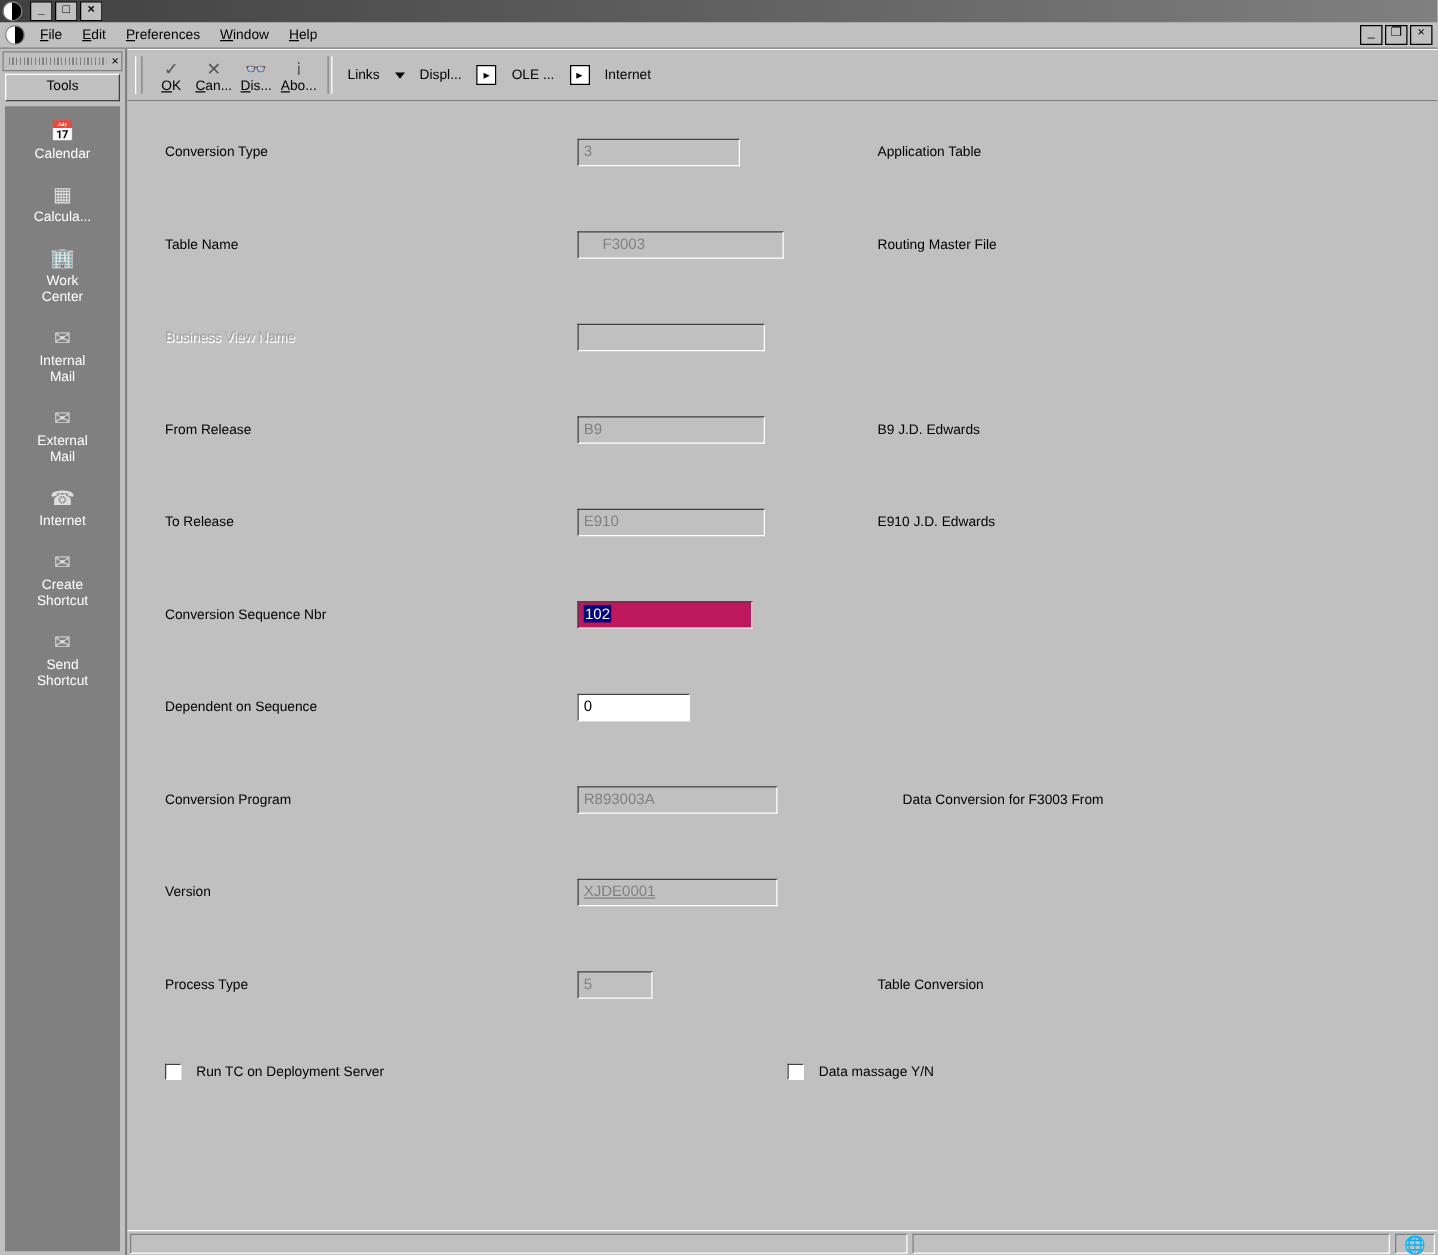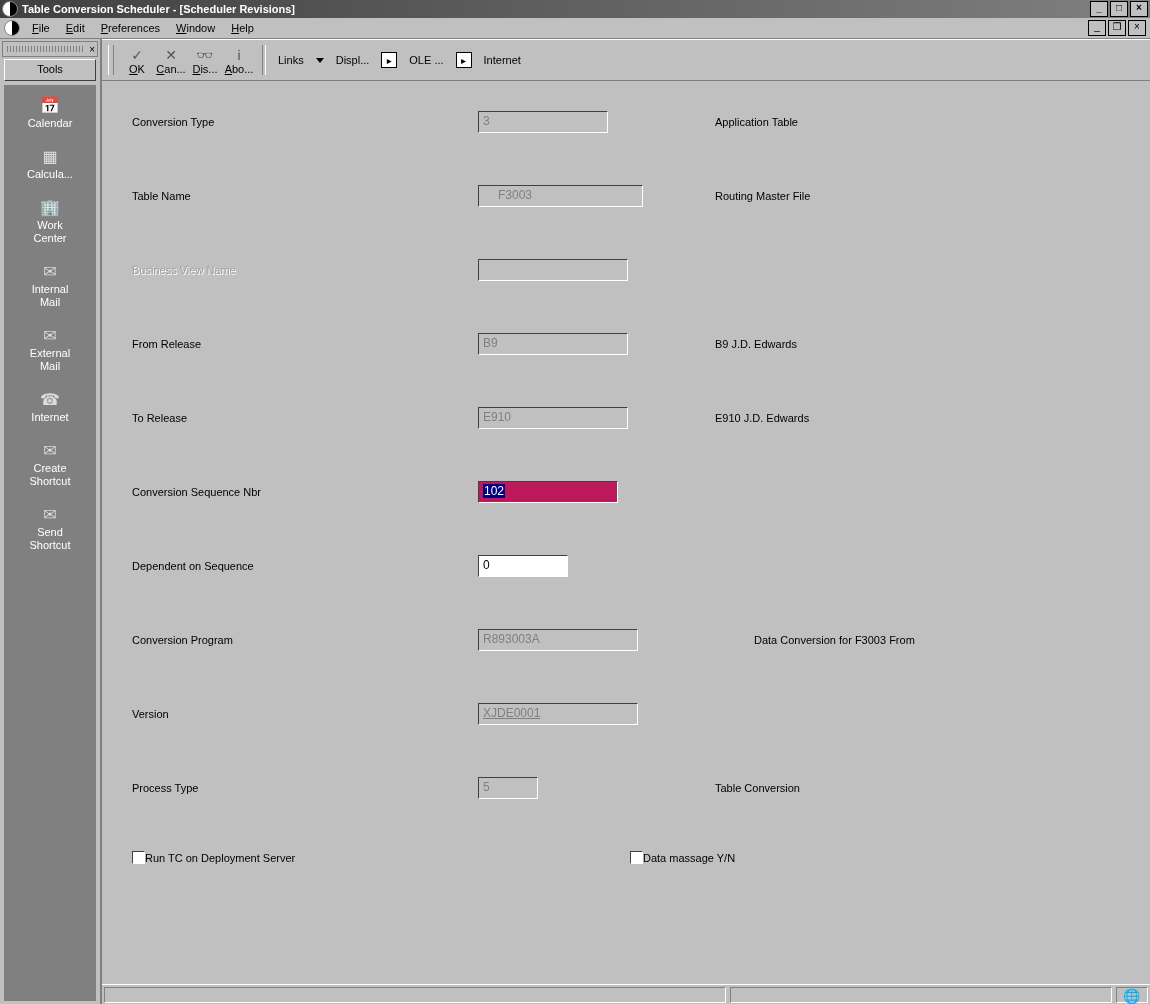--- a/index.html
+++ b/index.html
@@ -211,21 +211,20 @@
     flex:1;
     background:#c0c0c0;
     padding: 30px 20px 10px 30px;
     position:relative;
     overflow:auto;
   }
   .form-row {
     display:flex;
     align-items:center;
     margin-bottom: 52px;
-    gap: 16px;
   }
   .form-label {
     width: 330px;
     color:#000;
   }
   .form-label.disabled { color:#a0a0a0; text-shadow: 1px 1px 0 #fff; }
   .form-input {
     border:1px solid #404040;
     border-right-color:#fff;
     border-bottom-color:#fff;
@@ -237,32 +236,32 @@
     font-family:inherit;
     font-size:12px;
   }
   .form-input.white { background:#fff; color:#000; }
   .sel-hl {
     background:#000080;
     color:#fff;
     padding:0 1px;
   }
   .form-desc {
-    margin-left: 21px;
+    margin-left: 40px;
   }
   .checkbox-row {
     display:flex;
     align-items:center;
     gap: 8px;
     margin-top: 30px;
   }
   .checkbox-row .group {
     display:flex;
     align-items:center;
-    gap:0;
+    gap:12px;
   }
   .chk {
     width:13px; height:13px;
     border:1px solid #404040;
     border-right-color:#fff;
     border-bottom-color:#fff;
     background:#fff;
     box-sizing:border-box;
     cursor:pointer;
   }
@@ -283,21 +282,20 @@
     flex:1;
   }
   .status-cell.short { flex:0 0 380px; }
   .status-cell.icon { flex:0 0 30px; text-align:center; line-height:16px; font-size:14px; }
 </style>
 </head>
 <body>
 
 <div class="titlebar">
   <div class="app-icon"></div>
-  <div class="title-text">Table Conversion Scheduler - [Scheduler Revisions]</div>
   <div class="win-buttons">
     <div class="win-btn">_</div>
     <div class="win-btn">□</div>
     <div class="win-btn">×</div>
   </div>
 </div>
 
 <div class="menubar">
   <div class="app-icon2"></div>
   <div class="menu-item"><span class="ul">F</span><span>ile</span></div>

